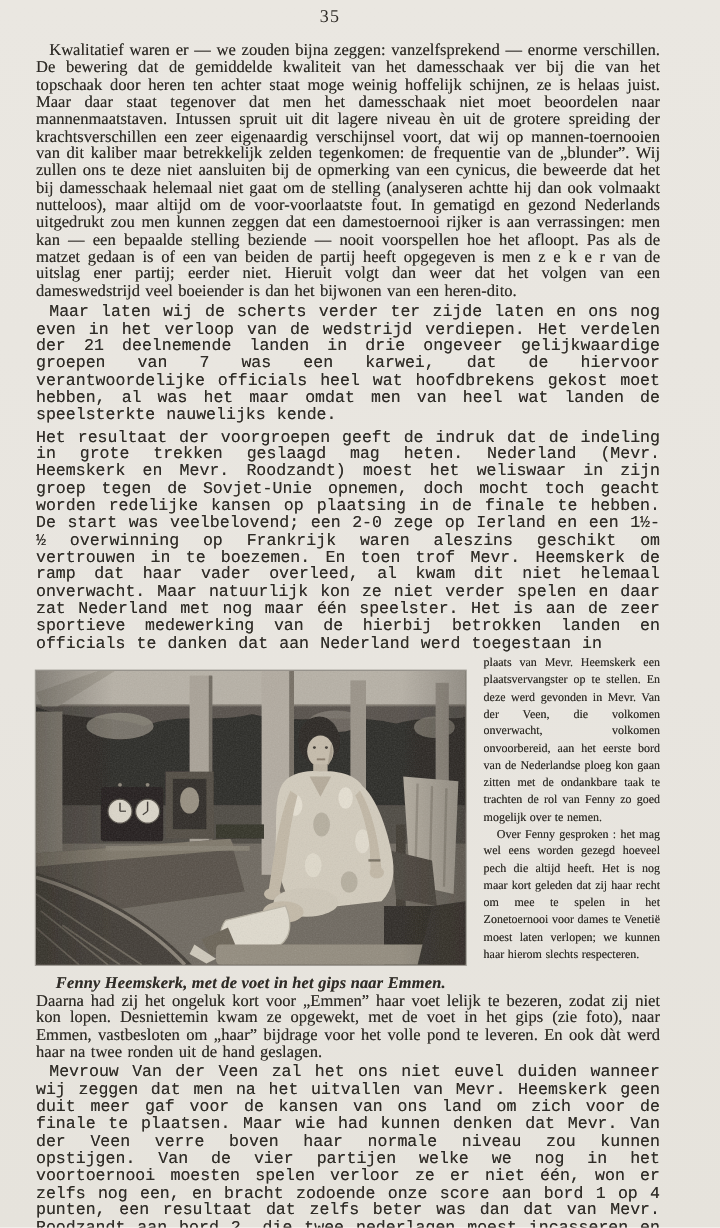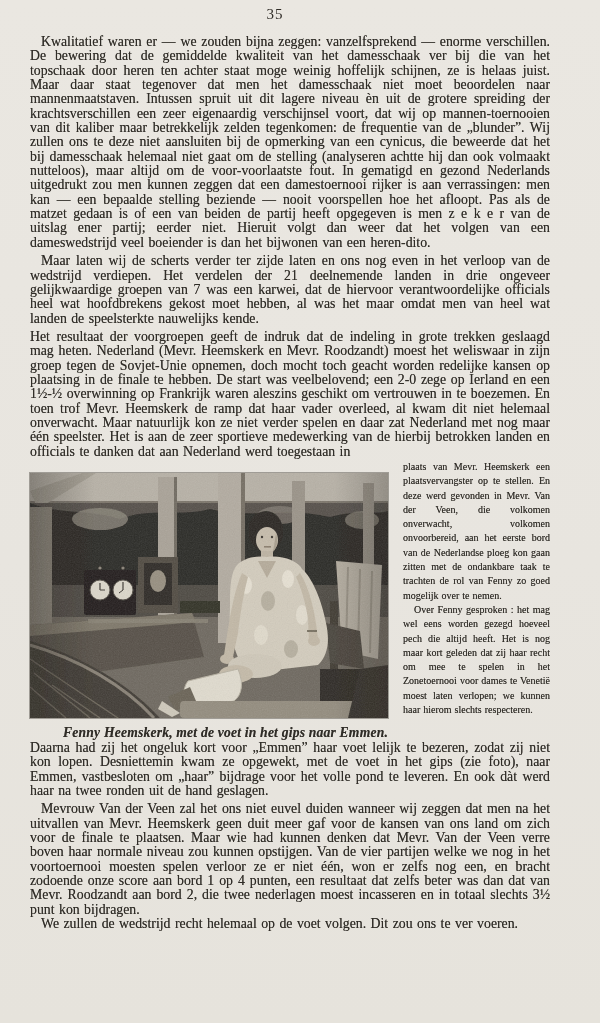--- a/index.html
+++ b/index.html
@@ -24,41 +24,41 @@
   }
   .body-par{
     margin:0;
     font-size:13.8px;
     line-height:14.35px;
     text-align:justify;
     text-shadow:0 0 .4px rgba(47,44,39,.65);
     word-spacing:1px;
   }
   .indent{text-indent:11px;}
-  .gap{margin-top:4px;}
+  .gap{margin-top:4px;font-family:Liberation Mono, monospace;}
   .photo-section{
     display:flex;
     margin-top:1px;
   }
   .photo-figure{
     margin:0;
     flex:0 0 373px;
     width:373px;
     padding-top:13px;
   }
   .photo-figure svg{
     display:block;
     width:358px;height:245px;
     box-shadow:0 0 0 1px rgba(72,67,59,.45);
     background:#6e685e;
   }
   .photo-caption{
     width:358px;
     margin-top:7px;
-    text-align:right;
+    text-align:center;
     font-style:italic;
     font-weight:bold;
     font-size:13.6px;
     letter-spacing:.2px;
     text-shadow:0 0 .4px rgba(47,44,39,.6);
   }
   .narrow-col{flex:1;min-width:0;}
   .narrow-col .body-par{
     font-size:10px;
     line-height:14.3px;

